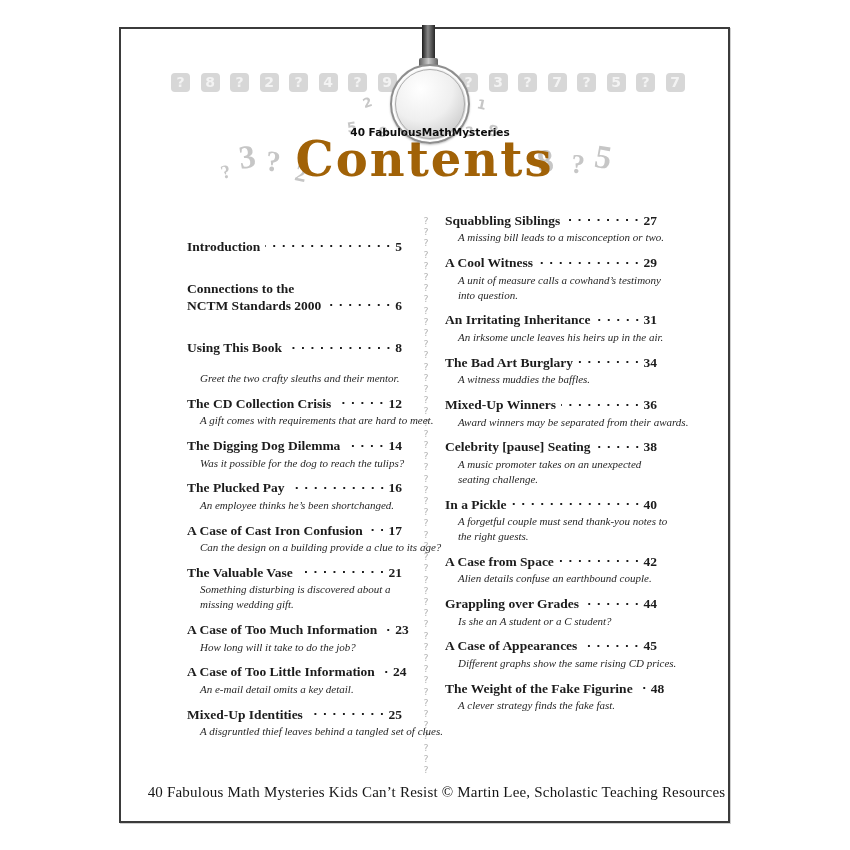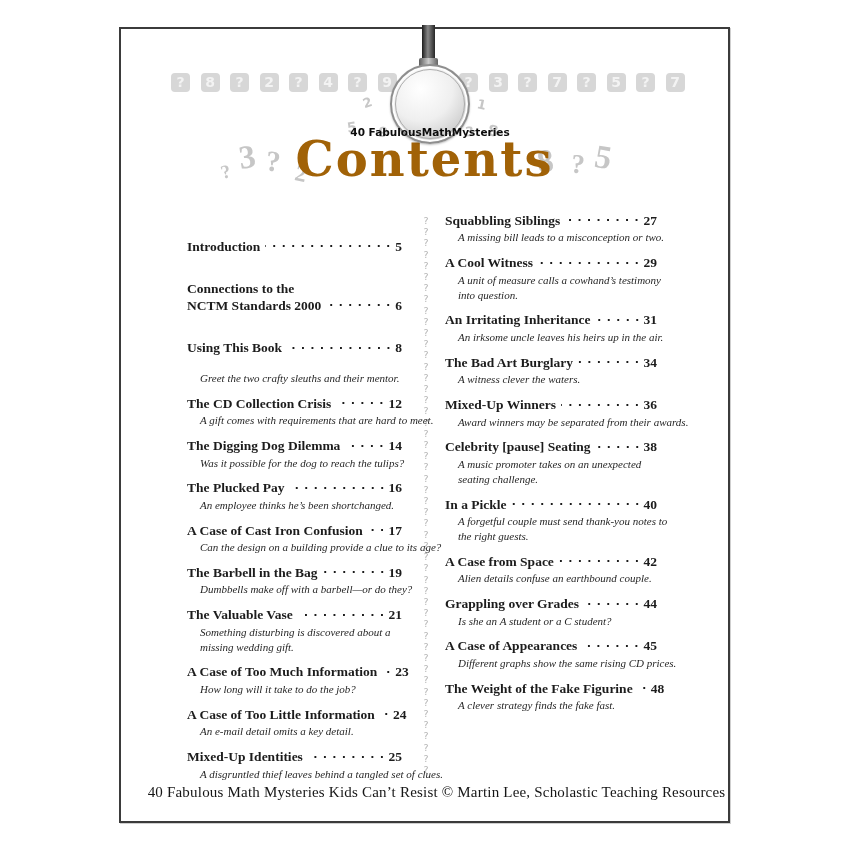--- a/index.html
+++ b/index.html
@@ -250,28 +250,20 @@
       <div class="entry">
         <div class="trow">
           <span class="t">A Case of Cast Iron Confusion</span>
           <span class="leader"></span>
           <span class="pg">17</span>
         </div>
         <div class="desc">Can the design on a building provide a clue to its age?</div>
       </div>
       <div class="entry">
         <div class="trow">
-          <span class="t">The Barbell in the Bag</span>
-          <span class="leader"></span>
-          <span class="pg">19</span>
-        </div>
-        <div class="desc">Dumbbells make off with a barbell—or do they?</div>
-      </div>
-      <div class="entry">
-        <div class="trow">
           <span class="t">The Valuable Vase</span>
           <span class="leader"></span>
           <span class="pg">21</span>
         </div>
         <div class="desc">Something disturbing is discovered about a
 missing wedding gift.</div>
       </div>
       <div class="entry">
         <div class="trow">
           <span class="t">A Case of Too Much Information</span>
@@ -322,21 +314,21 @@
           <span class="pg">31</span>
         </div>
         <div class="desc">An irksome uncle leaves his heirs up in the air.</div>
       </div>
       <div class="entry">
         <div class="trow">
           <span class="t">The Bad Art Burglary</span>
           <span class="leader"></span>
           <span class="pg">34</span>
         </div>
-        <div class="desc">A witness clever the waters.</div>
+        <div class="desc">A witness muddies the baffles.</div>
       </div>
       <div class="entry">
         <div class="trow">
           <span class="t">Mixed-Up Winners</span>
           <span class="leader"></span>
           <span class="pg">36</span>
         </div>
         <div class="desc">Award winners may be separated from their awards.</div>
       </div>
       <div class="entry">

